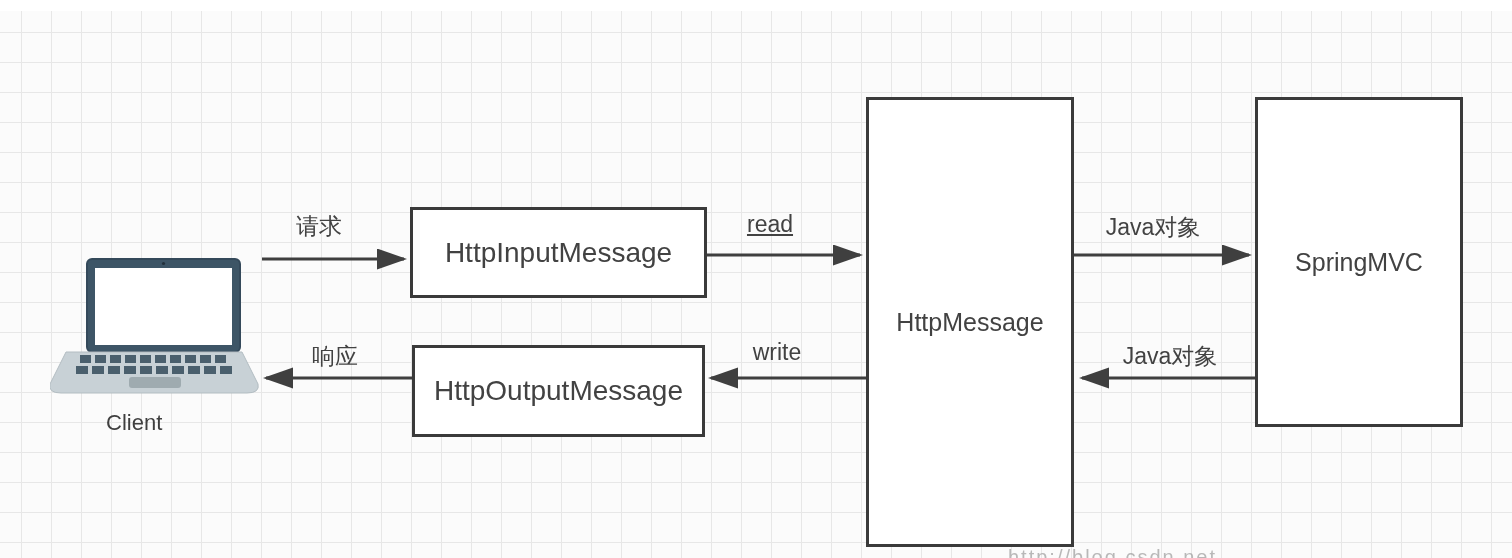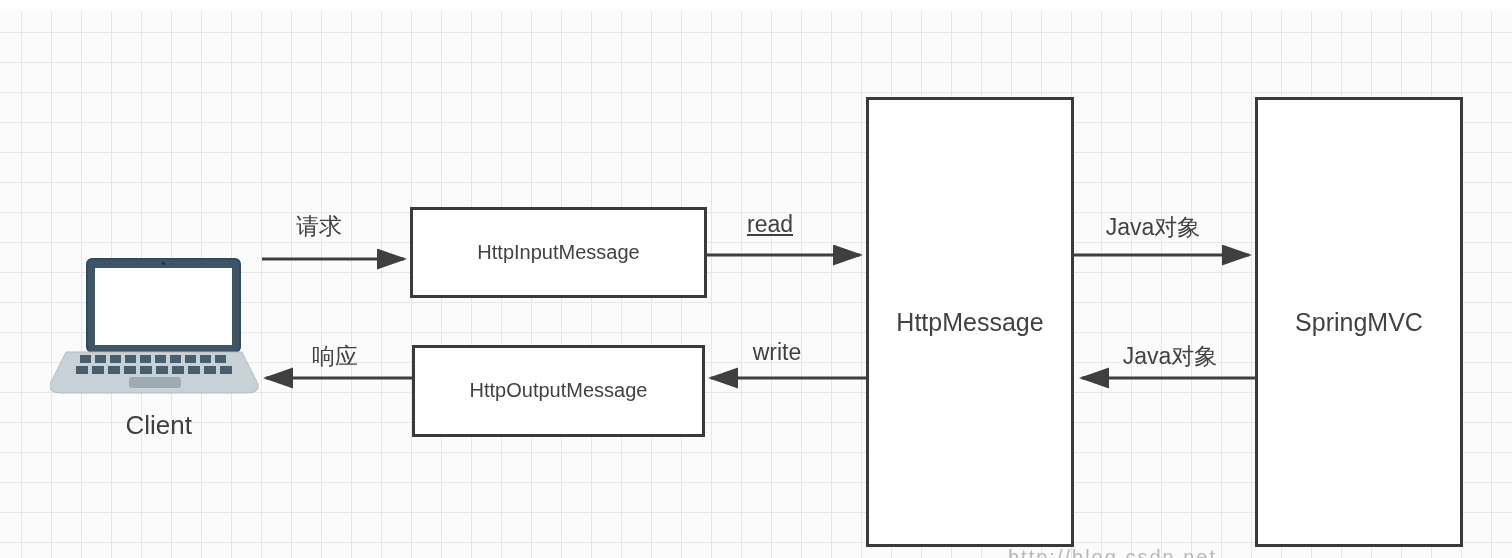--- a/index.html
+++ b/index.html
@@ -31,51 +31,51 @@
   .node {
     position: absolute;
     background: #ffffff;
     border: 3px solid #3a3a3a;
     color: #424242;
     display: flex;
     flex-direction: column;
     align-items: center;
     justify-content: center;
     text-align: center;
-    font-size: 20px;
+    font-size: 28px;
     line-height: 1.28;
   }
 
   .node-input    { left: 410px;  top: 207px; width: 297px; height: 91px;  }
   .node-output   { left: 412px;  top: 345px; width: 293px; height: 92px;  }
   .node-convert  { left: 866px;  top: 97px;  width: 208px; height: 450px; font-size: 25px; }
-  .node-spring   { left: 1255px; top: 97px;  width: 208px; height: 450px; font-size: 25px; }
+  .node-spring   { left: 1255px; top: 97px;  width: 208px; height: 330px; font-size: 25px; }
 
   .edge-label {
     position: absolute;
     color: #424242;
     font-size: 23px;
     text-align: center;
     white-space: nowrap;
     transform: translateX(-50%);
   }
 
   .lbl-request   { left: 319px;  top: 211px; text-align: center; }
   .lbl-read      { left: 770px;  top: 211px; text-decoration: underline; }
   .lbl-java-in   { left: 1153px; top: 212px; }
   .lbl-response  { left: 335px;  top: 341px; }
   .lbl-write     { left: 777px;  top: 339px; }
   .lbl-java-out  { left: 1170px; top: 341px; }
 
   .client-label {
     position: absolute;
-    left: 72px; top: 410px; width: 120px;
-    text-align: right;
+    left: 106px; top: 410px; width: 120px;
+    text-align: left;
     color: #3f3f3f;
-    font-size: 26px;
+    font-size: 22px;
   }
 
   svg.overlay {
     position: absolute;
     left: 0; top: 0;
     width: 1512px; height: 558px;
     pointer-events: none;
   }
 
   .arrow {

